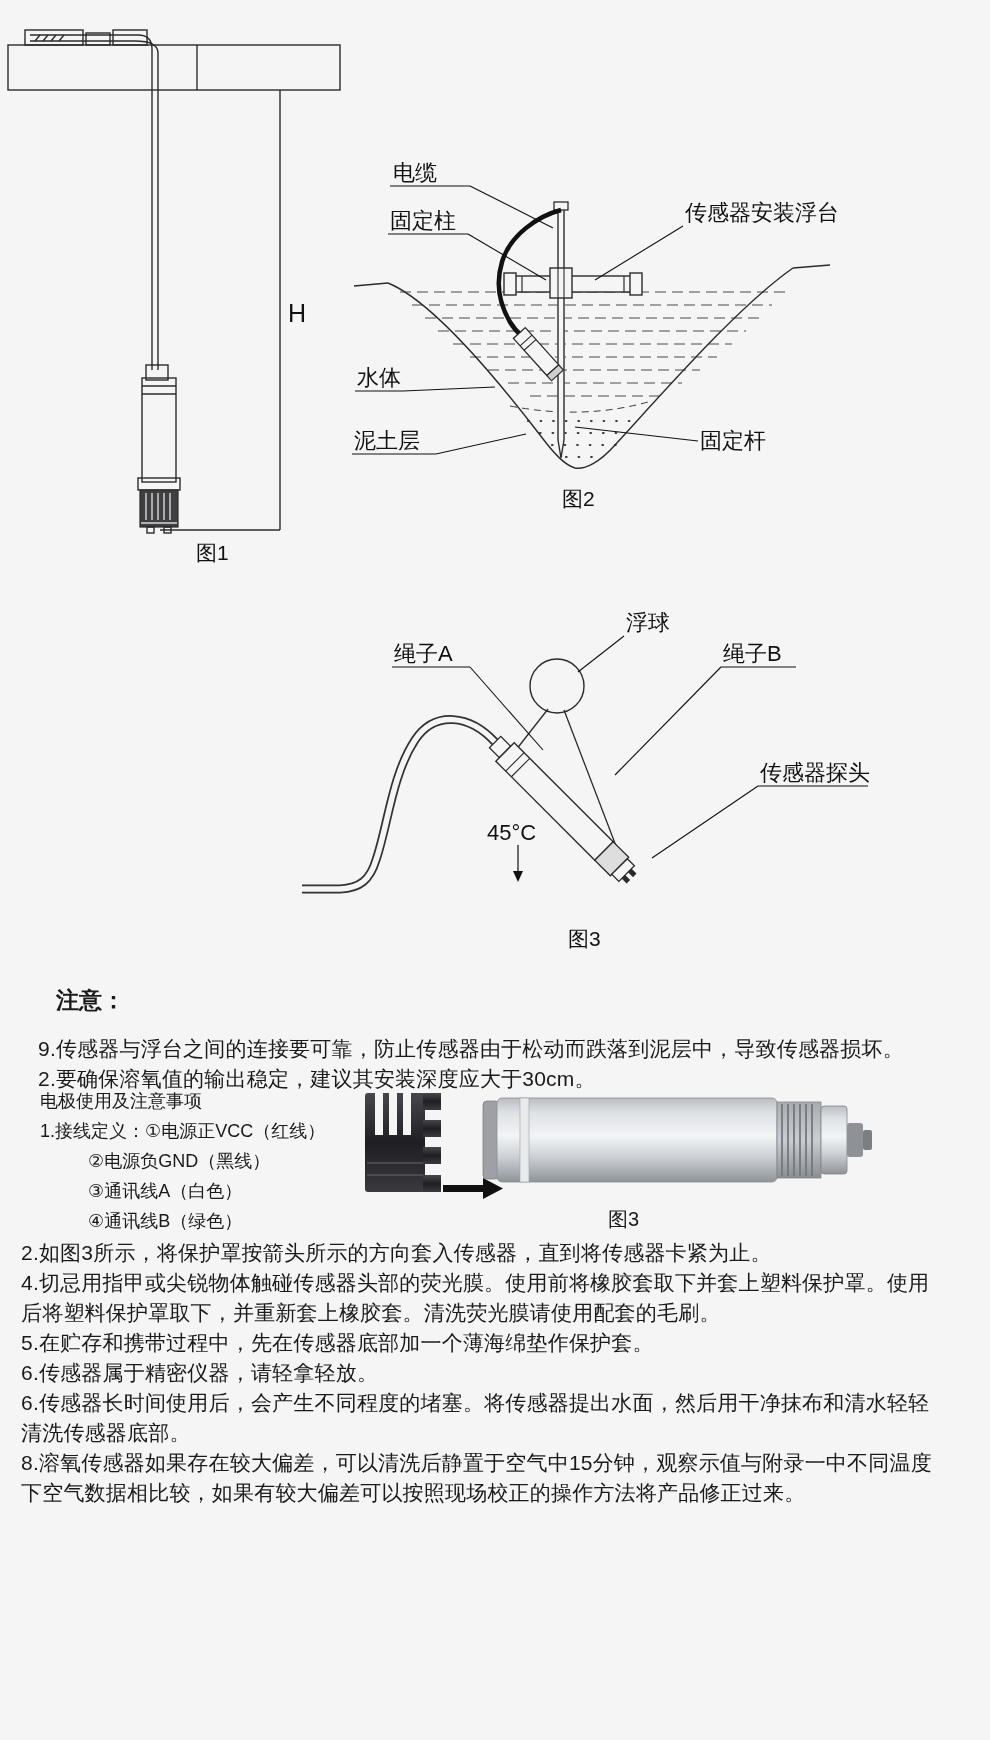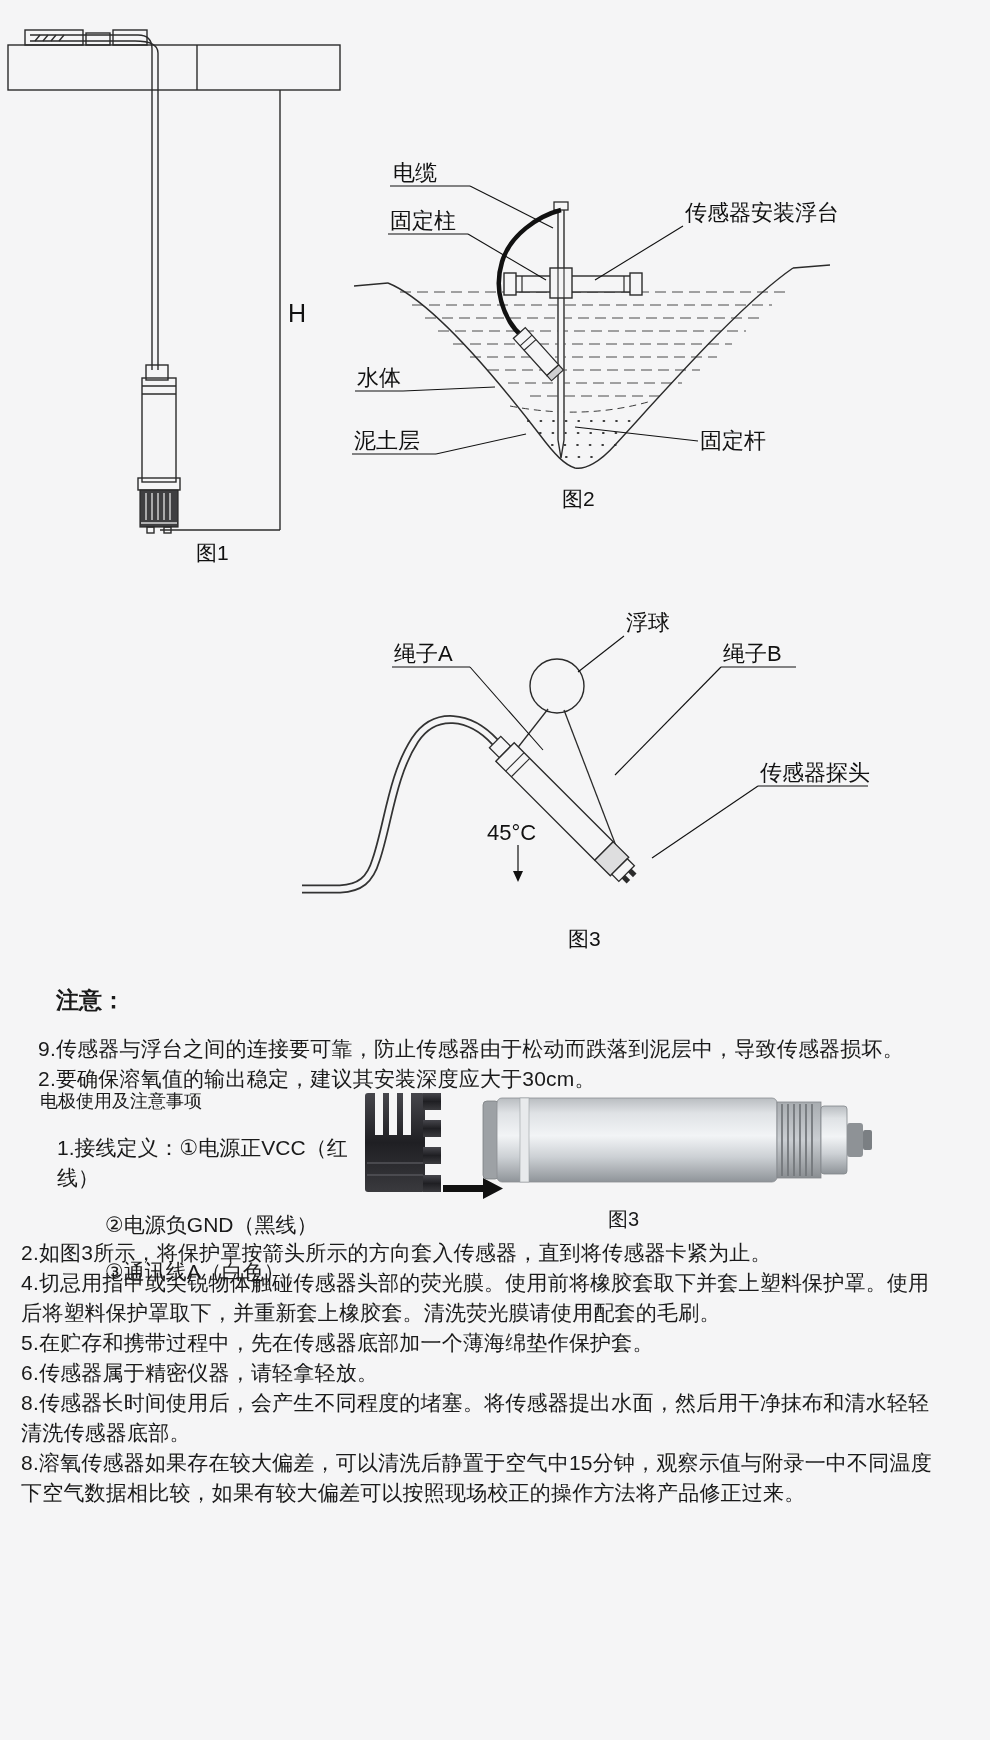--- a/index.html
+++ b/index.html
@@ -10,21 +10,21 @@
     font-family: "Liberation Sans", "DejaVu Sans", sans-serif;
     overflow: hidden;
   }
   .abs { position: absolute; }
   svg { display: block; }
   svg text { font-family: "Liberation Sans", "DejaVu Sans", sans-serif; fill: #111; }
   .diagram-stroke { stroke: #2b2b2b; fill: none; stroke-width: 1.4; }
   .body-text p { margin: 0; font-size: 21px; line-height: 30px; letter-spacing: 0.2px; }
   .notice-heading { margin: 18px; font-size: 23px; font-weight: 700; line-height: 32px; }
   .sub-heading { margin: 0; font-size: 18px; font-weight: 500; line-height: 30px; }
-  .wiring-line { margin: 17px; font-size: 21px; line-height: 30px; }
+  .wiring-line { margin: 0; font-size: 18px; line-height: 30px; }
   .wiring-indent { padding-left: 48px; }
   .fig-caption-div { font-size: 20px; }
 </style>
 </head>
 <body>
 
 <svg class="abs" style="left:0; top:20;" width="360" height="560" viewBox="0 0 360 560">
   <g class="diagram-stroke">
     <rect x="8" y="25" width="332" height="45"></rect>
     <line x1="197" y1="25" x2="197" y2="70"></line>
@@ -195,20 +195,21 @@
   <h2 class="notice-heading">注意：</h2>
   <p>9.传感器与浮台之间的连接要可靠，防止传感器由于松动而跌落到泥层中，导致传感器损坏。</p>
   <p>2.要确保溶氧值的输出稳定，建议其安装深度应大于30cm。</p>
 </div>
 
 <div class="abs" style="left:40px; top:1086px; width:330px;">
   <h3 class="sub-heading">电极使用及注意事项</h3>
   <p class="wiring-line">1.接线定义：①电源正VCC（红线）</p>
   <p class="wiring-line wiring-indent">②电源负GND（黑线）</p>
   <p class="wiring-line wiring-indent">③通讯线A（白色）</p>
+  <p class="wiring-line wiring-indent">④通讯线B（绿色）</p>
 </div>
 
 <svg class="abs" style="left:355px; top:1085px;" width="530" height="118" viewBox="0 0 530 118">
   <defs>
     <linearGradient id="gradMetal" x1="0" y1="0" x2="0" y2="1">
       <stop offset="0%" stop-color="#b9bdc1"></stop>
         <stop offset="18%" stop-color="#dfe2e5"></stop>
       <stop offset="45%" stop-color="#f2f4f6"></stop>
         <stop offset="70%" stop-color="#cdd1d5"></stop>
       <stop offset="100%" stop-color="#8f9499"></stop>
@@ -259,15 +260,15 @@
   </g>
 </svg>
 
 <div class="abs fig-caption-div" style="left:608px; top:1206px;">图3</div>
 
 <div class="abs body-text" style="left:21px; top:1238px; width:920px;">
   <p>2.如图3所示，将保护罩按箭头所示的方向套入传感器，直到将传感器卡紧为止。</p>
   <p>4.切忌用指甲或尖锐物体触碰传感器头部的荧光膜。使用前将橡胶套取下并套上塑料保护罩。使用后将塑料保护罩取下，并重新套上橡胶套。清洗荧光膜请使用配套的毛刷。</p>
   <p>5.在贮存和携带过程中，先在传感器底部加一个薄海绵垫作保护套。</p>
   <p>6.传感器属于精密仪器，请轻拿轻放。</p>
-  <p>8.传感器长时间使用后，会产生不同程度的堵塞。将传感器提出水面，然后用干净抹布和清水轻轻清洗传感器底部。</p>
+  <p>6.传感器长时间使用后，会产生不同程度的堵塞。将传感器提出水面，然后用干净抹布和清水轻轻清洗传感器底部。</p>
   <p>8.溶氧传感器如果存在较大偏差，可以清洗后静置于空气中15分钟，观察示值与附录一中不同温度下空气数据相比较，如果有较大偏差可以按照现场校正的操作方法将产品修正过来。</p>
 </div>
 
 </body></html>

